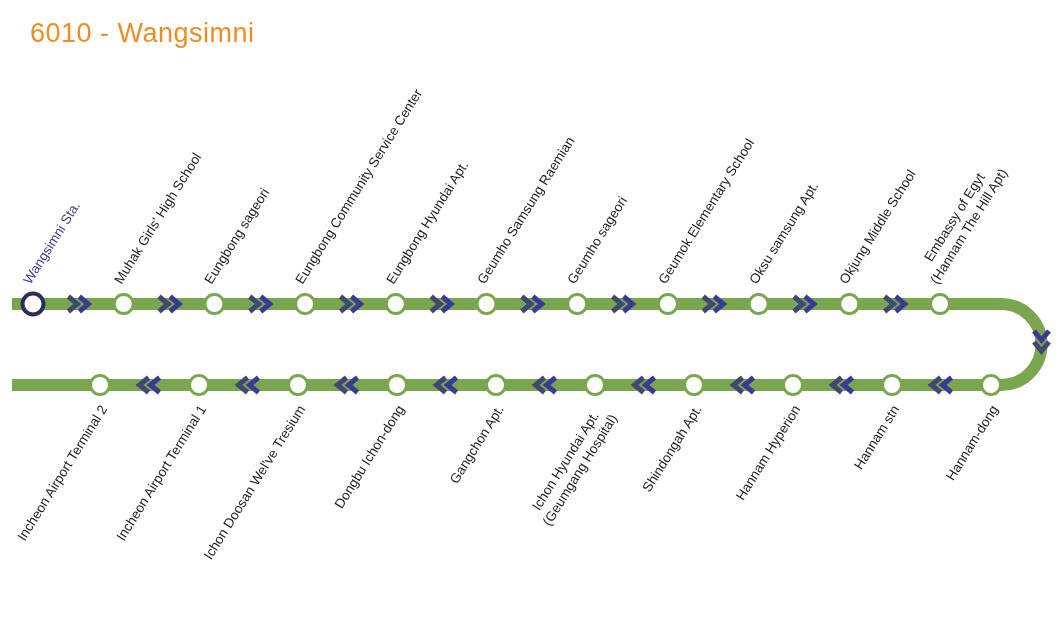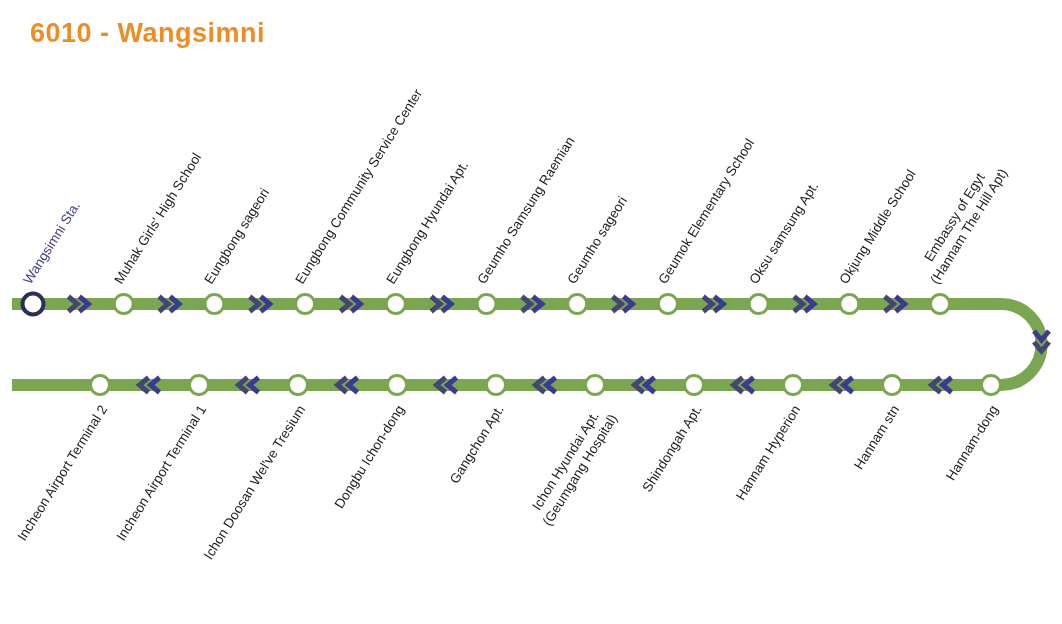--- a/index.html
+++ b/index.html
@@ -8,21 +8,21 @@
     --label:#1c1c1c;
     --start-label:#403d8f;
   }
   html,body{margin:0;padding:0;background:#ffffff;}
   .canvas{
     position:relative;width:1062px;height:624px;overflow:hidden;
     background:#ffffff;font-family:"Liberation Sans",sans-serif;
   }
   .page-title{
     position:absolute;left:30px;top:18px;margin:0;
-    font-size:27px;font-weight:700;letter-spacing:0.5px;
+    font-size:27px;font-weight:400;letter-spacing:0.5px;
     color:var(--title);font-family:"Liberation Sans",sans-serif;
   }
   #route-map{position:absolute;left:0;top:0;width:1062px;height:624px;}
   #route-svg{position:absolute;left:0;top:0;}
   #labels{position:absolute;left:0;top:0;width:100%;height:100%;pointer-events:none;}
   .anchor{position:absolute;width:0;height:0;}
   .sta-label{
     position:absolute;white-space:pre;line-height:1.26;
     font-size:13.5px;color:var(--label);
     font-family:"Liberation Sans",sans-serif;

